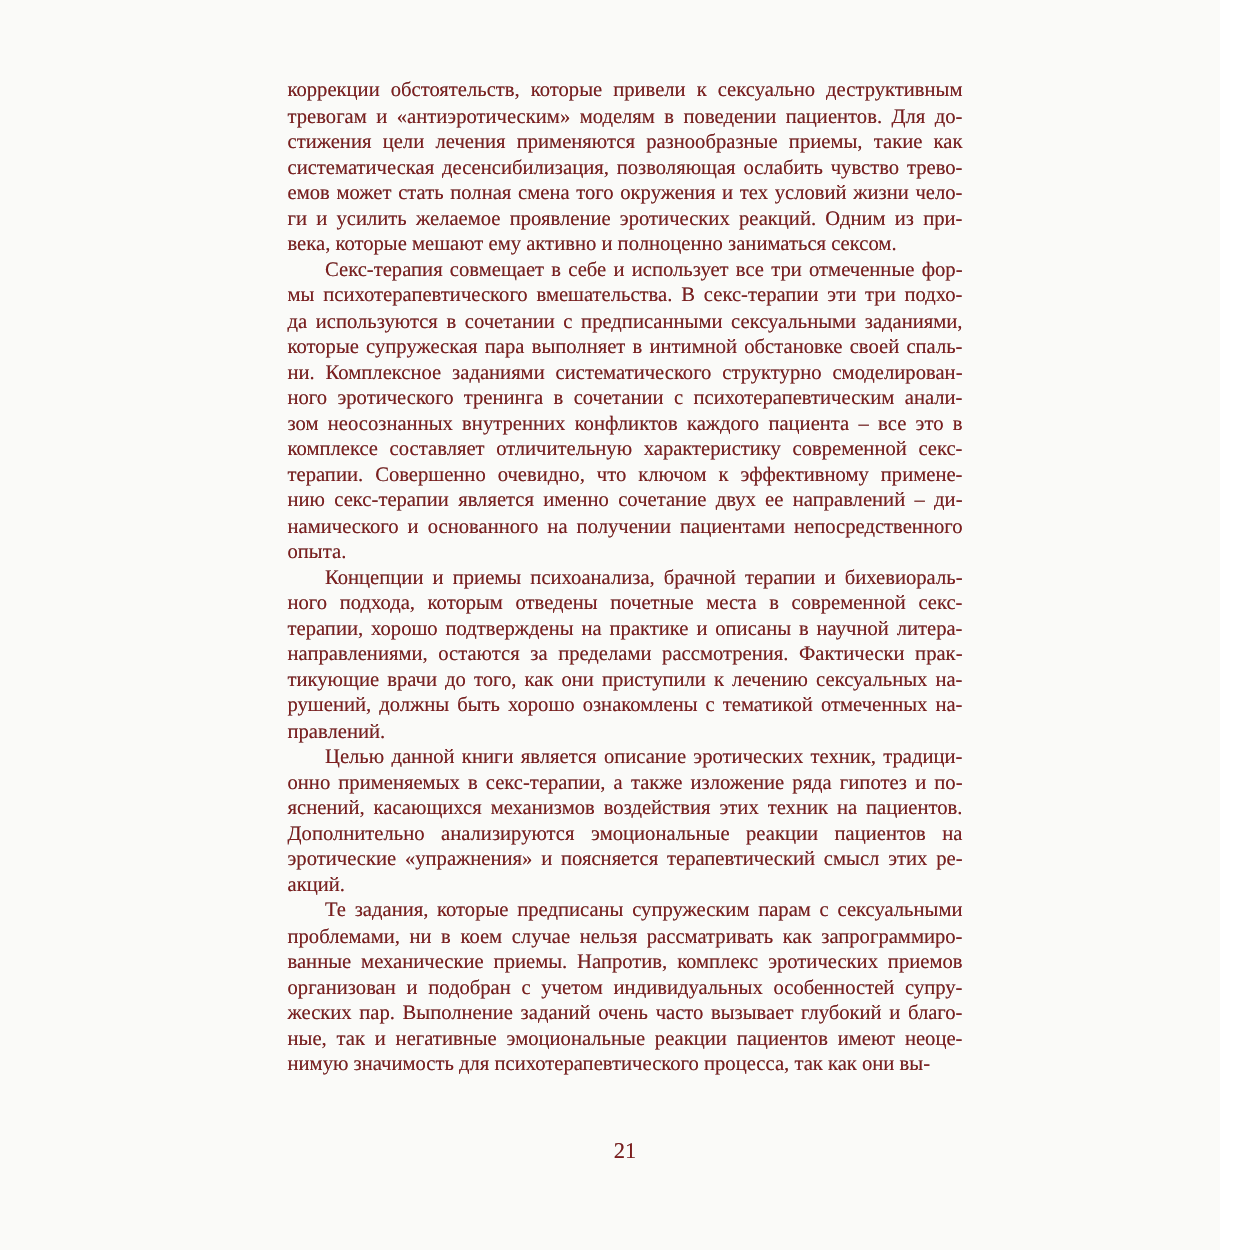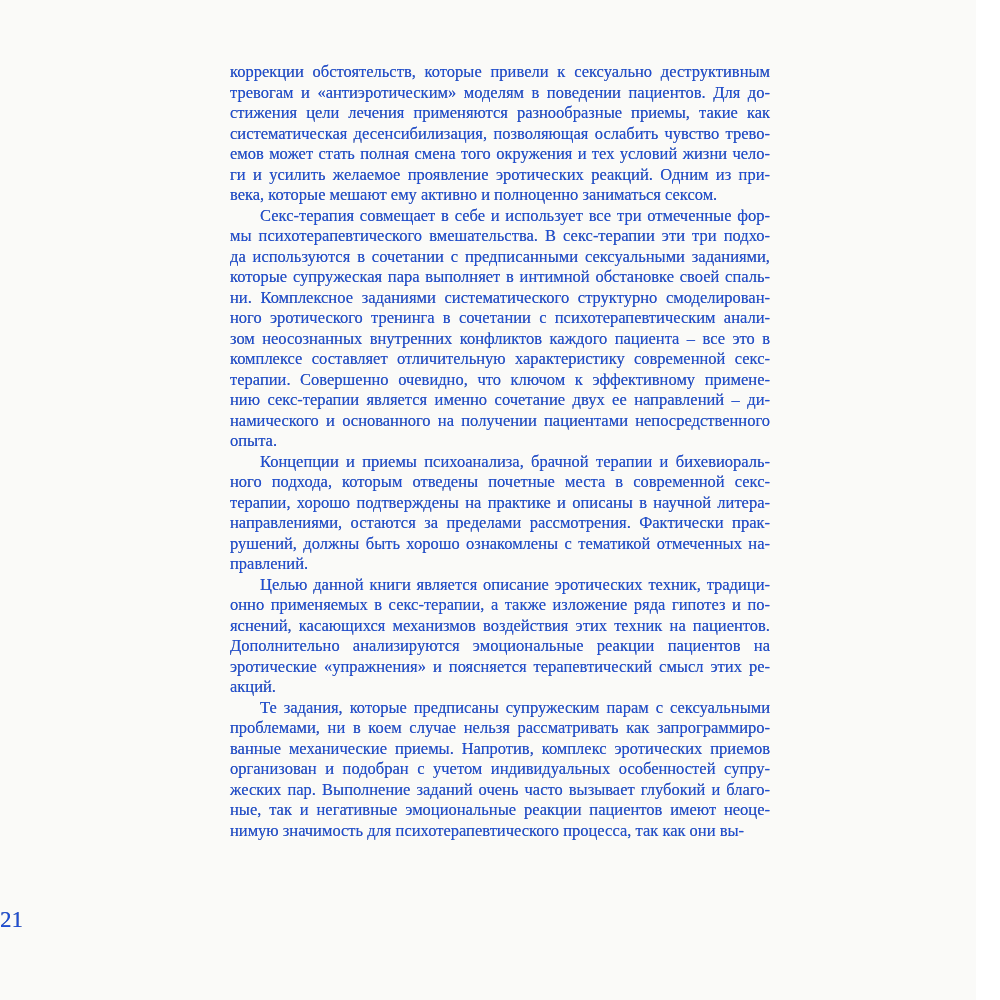--- a/index.html
+++ b/index.html
@@ -2,21 +2,21 @@
 <html><head>
 <meta charset="utf-8">
 <style>
   html, body { margin: 0; padding: 0; }
   .page {
     position: relative;
     width: 976px;
     height: 1000px;
     background: #fafaf8;
     font-family: "Liberation Serif", serif;
-    color: #1d4ed8;
+    color: #7f1d1d;
     overflow: hidden;
   }
   .text-block {
     position: absolute;
     left: 230px;
     top: 62px;
     width: 540px;
   }
   .para {
     margin: 0;
@@ -34,21 +34,22 @@
     text-align-last: left;
   }
   .line.indent {
     text-indent: 30px;
   }
   .page-number {
     position: absolute;
     top: 910px;
     left: 0;
     width: 1000px;
-    font-size: 23px;
+    text-align: center;
+    font-size: 18px;
     line-height: 20px;
     text-shadow: 0 0 0.4px rgba(30,30,30,0.55);
   }
 </style>
 </head>
 <body>
 
 <div class="page">
   <div class="text-block" id="text-block">
       <div class="para">
@@ -72,20 +73,21 @@
         <div class="line">терапии. Совершенно очевидно, что ключом к эффективному примене-</div>
         <div class="line">нию секс-терапии является именно сочетание двух ее направлений – ди-</div>
         <div class="line">намического и основанного на получении пациентами непосредственного</div>
         <div class="line last">опыта.</div>
       </div>
       <div class="para">
         <div class="line indent">Концепции и приемы психоанализа, брачной терапии и бихевиораль-</div>
         <div class="line">ного подхода, которым отведены почетные места в современной секс-</div>
         <div class="line">терапии, хорошо подтверждены на практике и описаны в научной литера-</div>
         <div class="line">направлениями, остаются за пределами рассмотрения. Фактически прак-</div>
+        <div class="line">тикующие врачи до того, как они приступили к лечению сексуальных на-</div>
         <div class="line">рушений, должны быть хорошо ознакомлены с тематикой отмеченных на-</div>
         <div class="line last">правлений.</div>
       </div>
       <div class="para">
         <div class="line indent">Целью данной книги является описание эротических техник, традици-</div>
         <div class="line">онно применяемых в секс-терапии, а также изложение ряда гипотез и по-</div>
         <div class="line">яснений, касающихся механизмов воздействия этих техник на пациентов.</div>
         <div class="line">Дополнительно анализируются эмоциональные реакции пациентов на</div>
         <div class="line">эротические «упражнения» и поясняется терапевтический смысл этих ре-</div>
         <div class="line last">акций.</div>

